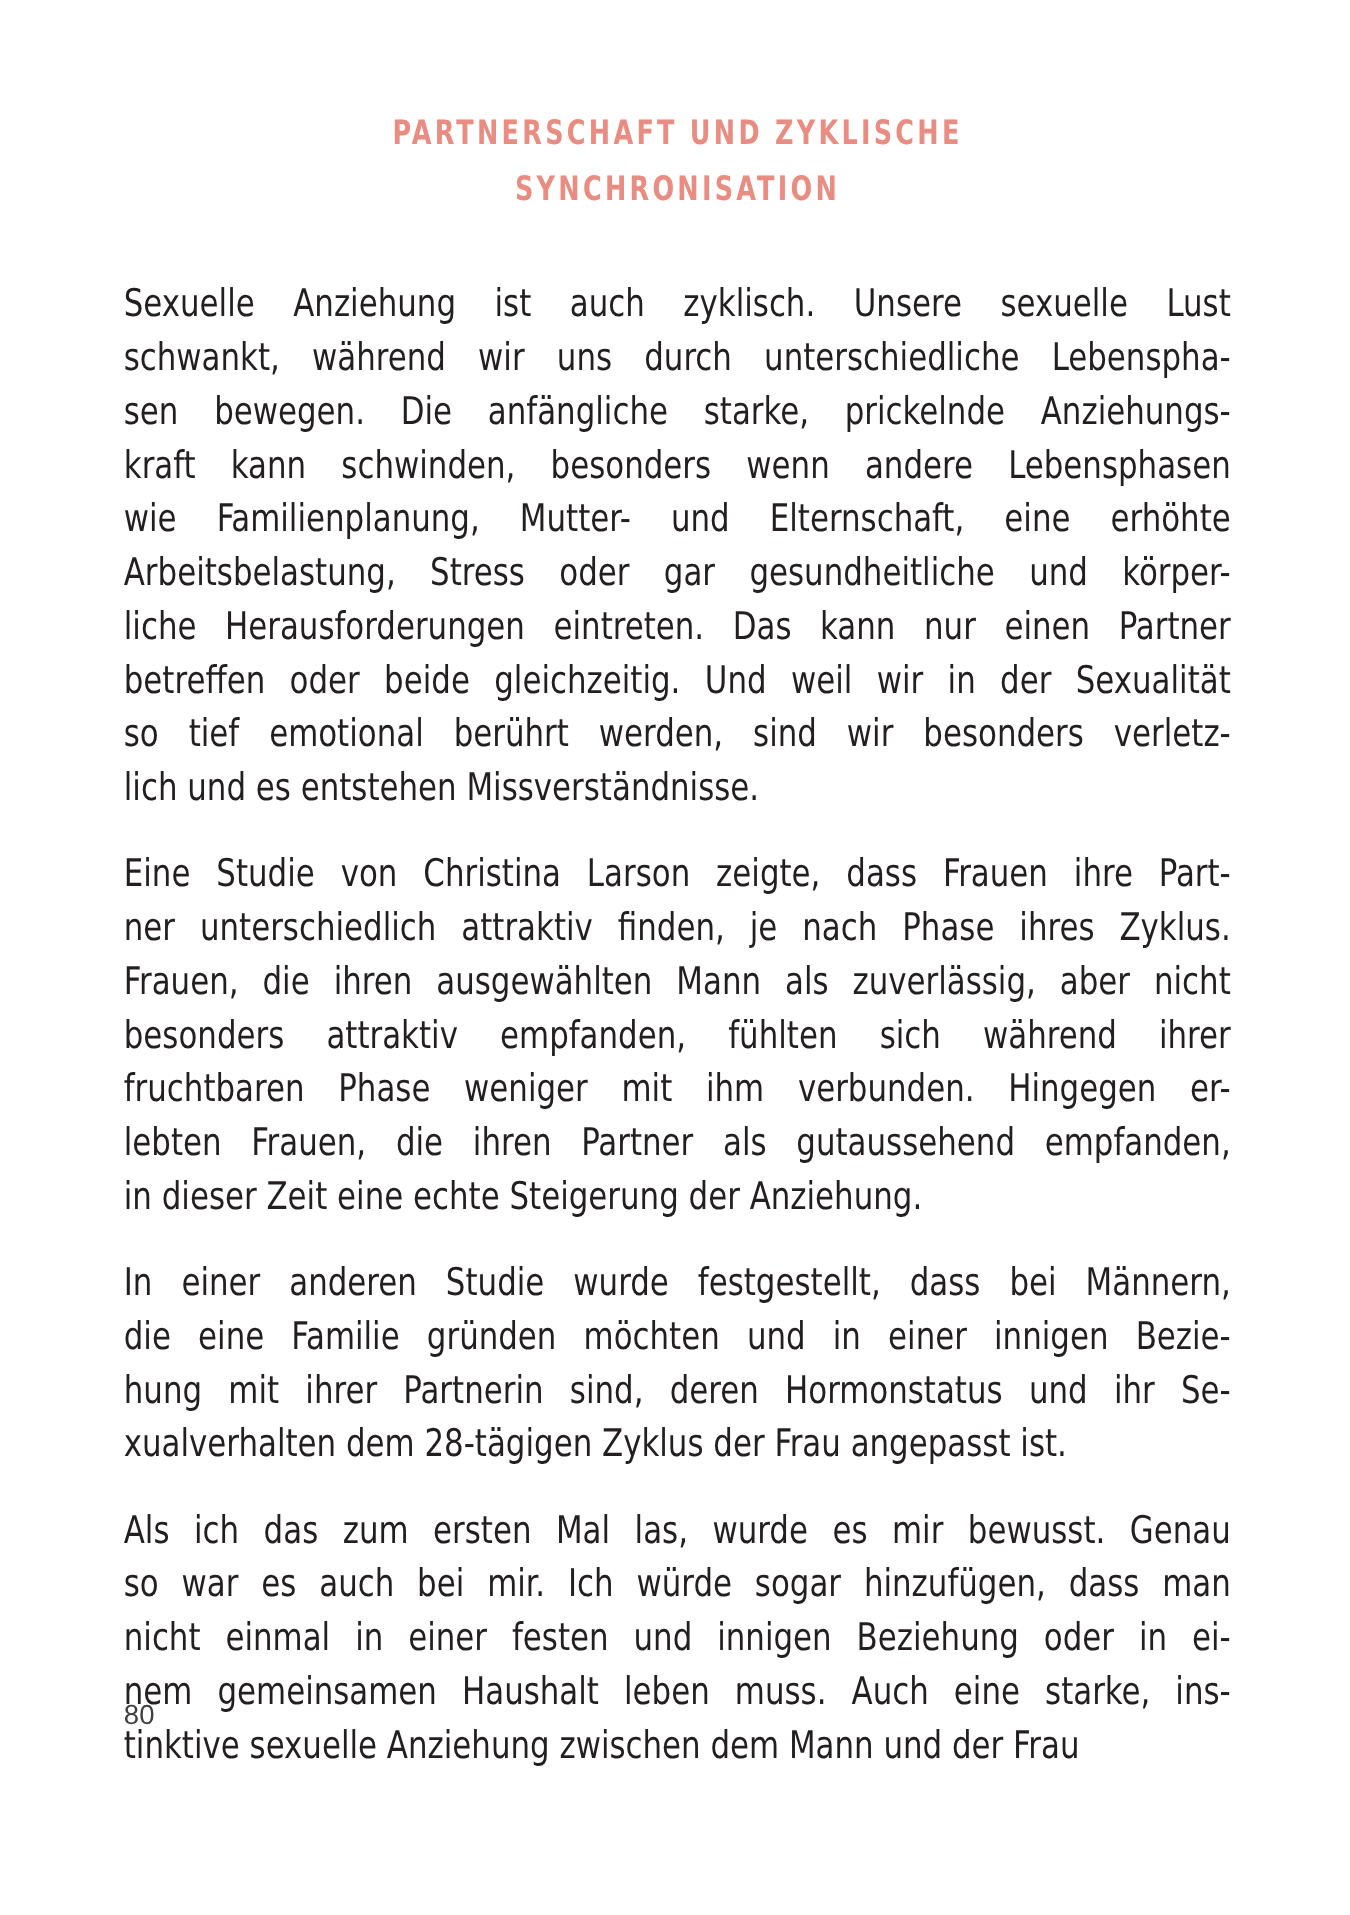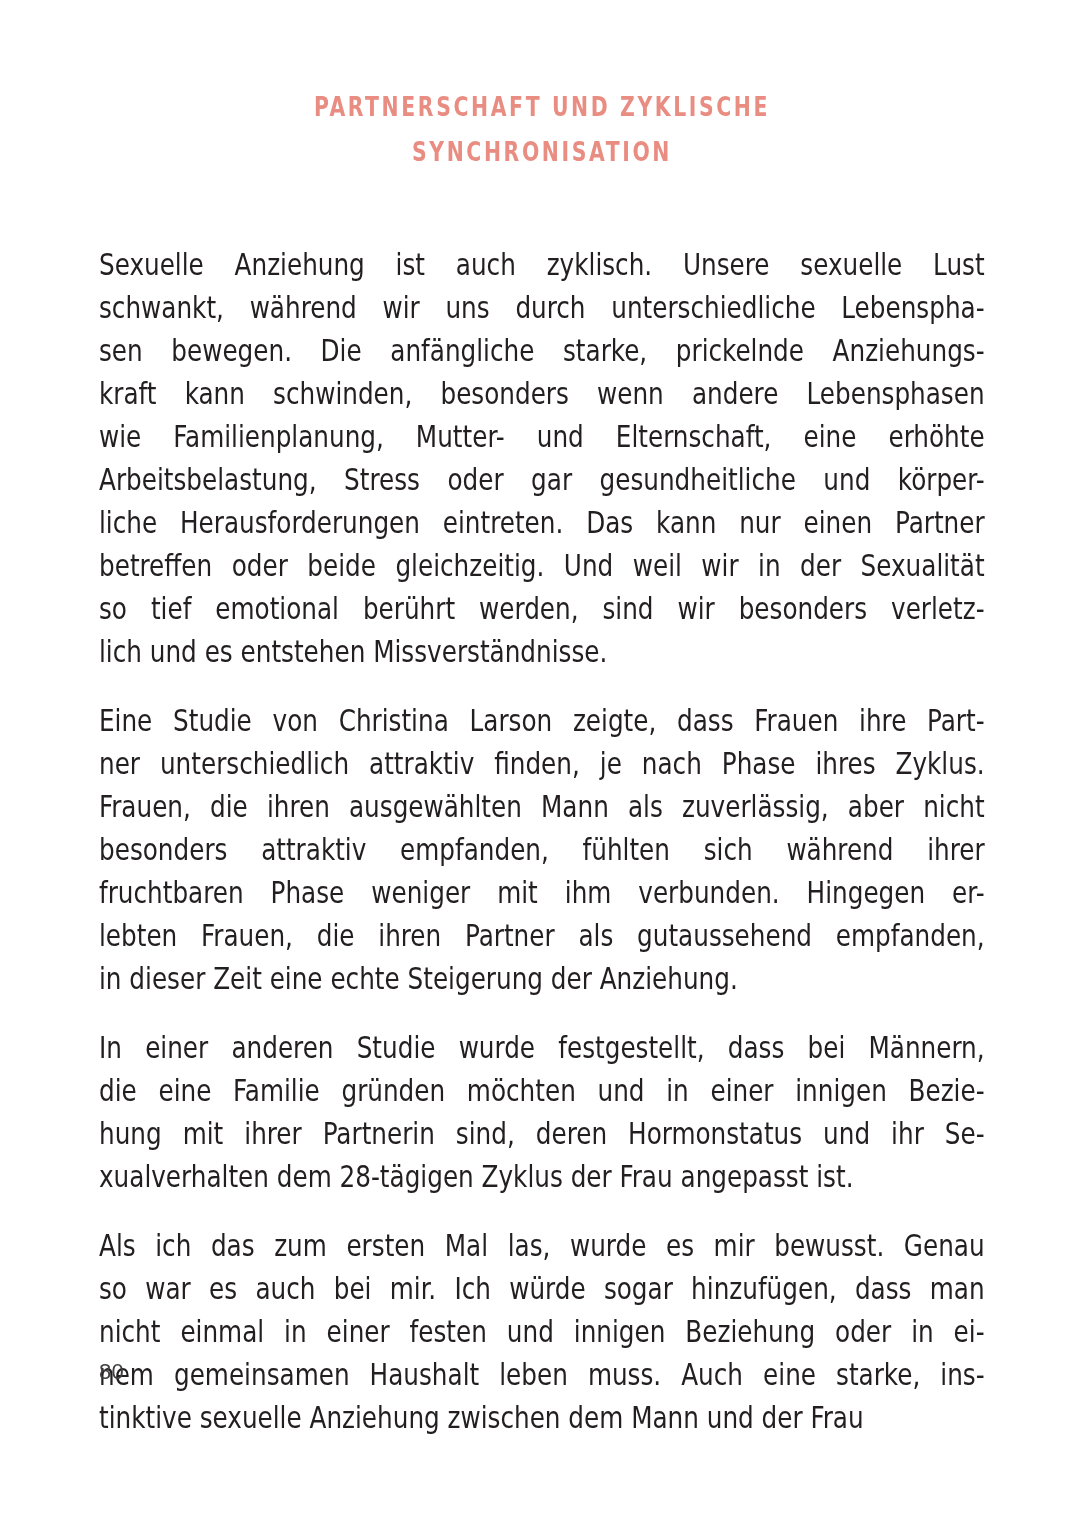--- a/index.html
+++ b/index.html
@@ -51,21 +51,20 @@
     transform-origin: 50% 50%;
     white-space: pre-line;
   }
 
   
   .body-block {
     position: absolute;
     left: 0;
     top: 222px;
     width: 886px;
-    margin-top: 21px;
   }
 
   .para {
     margin: 0 0 26px 0;
     padding: 0;
     color: #231f20;
     font-size: 30.5px;
     line-height: 43px;
     font-family: "DejaVu Sans Condensed", "Liberation Sans Narrow", "Liberation Sans", sans-serif;
     transform: scaleX(0.90);

